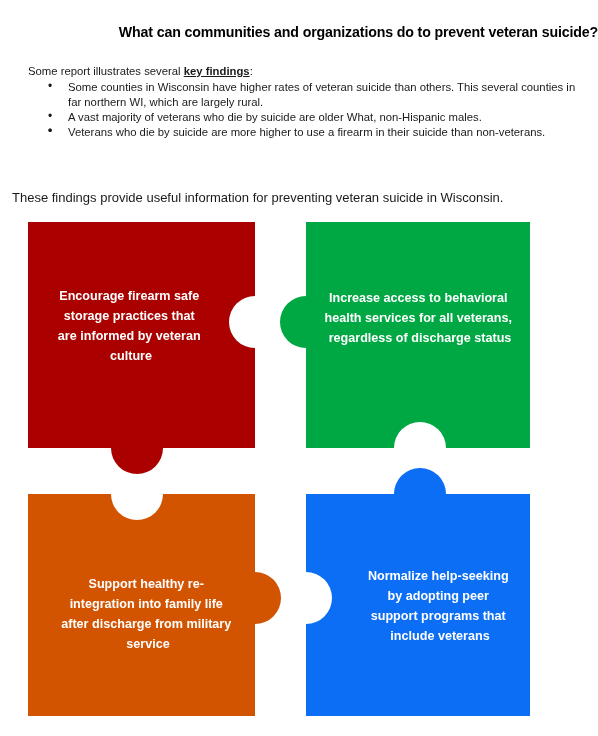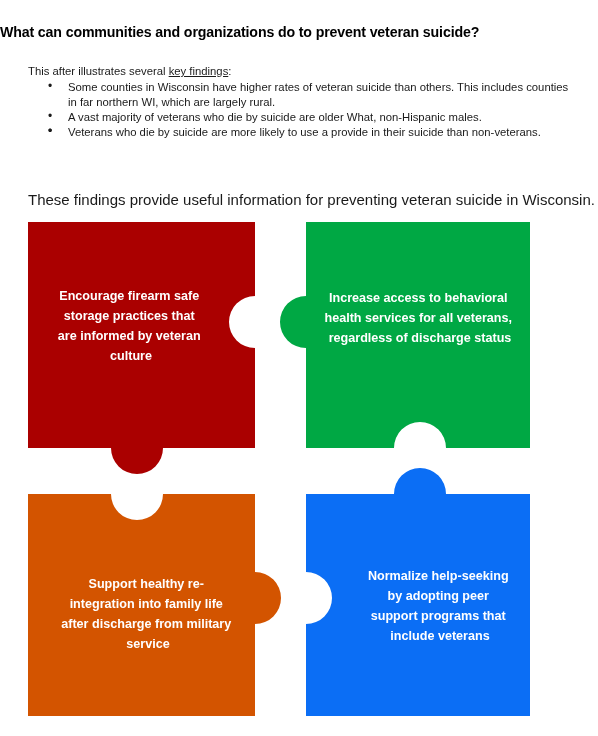--- a/index.html
+++ b/index.html
@@ -22,39 +22,40 @@
     height: 736px;
     background: #ffffff;
   }
 
   
   .doc-title {
     position: absolute;
     left: 0;
     top: 24px;
     width: 598px;
-    text-align: left;
+    text-align: right;
     font-size: 14.2px;
     font-weight: bold;
     letter-spacing: -0.15px;
     color: #000000;
     line-height: 1.2;
   }
 
   .intro-line {
     position: absolute;
     left: 28px;
     top: 64px;
     font-size: 11.3px;
     line-height: 1.28;
     color: #1a1a1a;
     white-space: nowrap;
   }
   .intro-line .underlined {
     text-decoration: underline;
+    font-weight: bold;
   }
 
   .findings {
     position: absolute;
     left: 28px;
     top: 80px;
     width: 548px;
     margin: 0;
     padding: 0;
     list-style: none;
@@ -70,23 +71,23 @@
   .findings li .bullet {
     position: absolute;
     left: 20px;
     top: -1px;
     font-size: 12px;
     line-height: 1.33;
   }
 
   .closing-line {
     position: absolute;
-    left: 28px;
+    left: 12px;
     top: 190px;
-    font-size: 15px;
+    font-size: 13px;
     line-height: 1.28;
     color: #1a1a1a;
     white-space: nowrap;
   }
 
   
   #puzzle-wrap {
     position: absolute;
     left: 0;
     top: 210px;
@@ -107,38 +108,38 @@
   }
 </style>
 </head>
 <body>
 
 <div id="page">
 
   <div class="doc-title">What can communities and organizations do to prevent veteran suicide?</div>
 
   <div class="intro-line">
-    <span>This after illustrates several </span><span class="underlined">key findings</span><span>:</span>
+    <span>Some report illustrates several </span><span class="underlined">key findings</span><span>:</span>
   </div>
 
   <ul class="findings">
     <li>
       <span class="bullet">•</span>
-      <span>Some counties in Wisconsin have higher rates of veteran suicide than others. This includes counties in far northern WI, which are largely rural.</span>
+      <span>Some counties in Wisconsin have higher rates of veteran suicide than others. This several counties in far northern WI, which are largely rural.</span>
     </li>
     <li>
       <span class="bullet">•</span>
       <span>A vast majority of veterans who die by suicide are older What, non-Hispanic males.</span>
     </li>
     <li>
       <span class="bullet">•</span>
     </li>
     <li>
       <span class="bullet">•</span>
-      <span>Veterans who die by suicide are more likely to use a provide in their suicide than non-veterans.</span>
+      <span>Veterans who die by suicide are more higher to use a firearm in their suicide than non-veterans.</span>
     </li>
   </ul>
 
   <div class="closing-line">These findings provide useful information for preventing veteran suicide in Wisconsin.</div>
 
   <div id="puzzle-wrap">
     <svg id="puzzle-svg" viewBox="0 0 598 526" xmlns="http://www.w3.org/2000/svg">
 
       <path id="shape-top-left" d="M 28 12
                L 255 12

